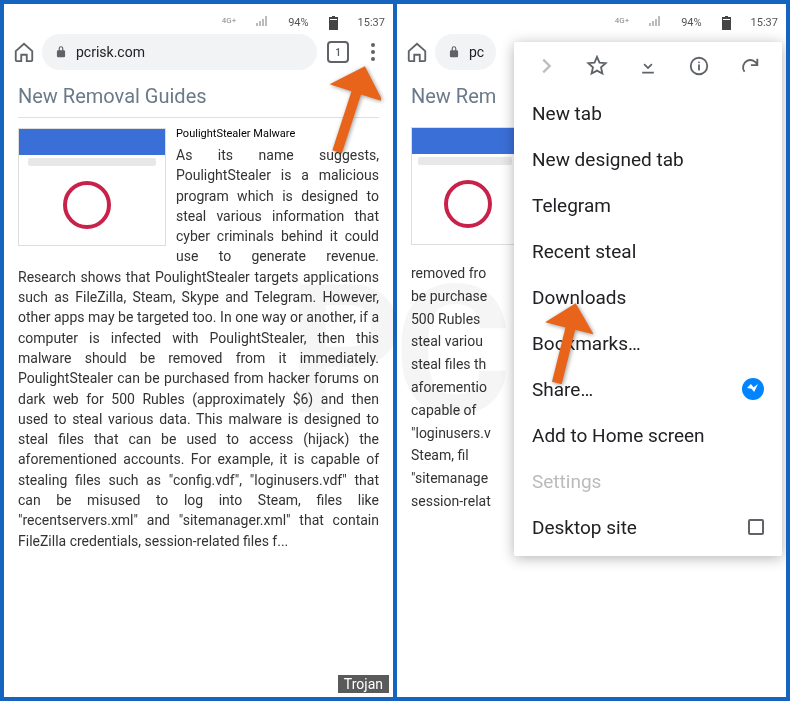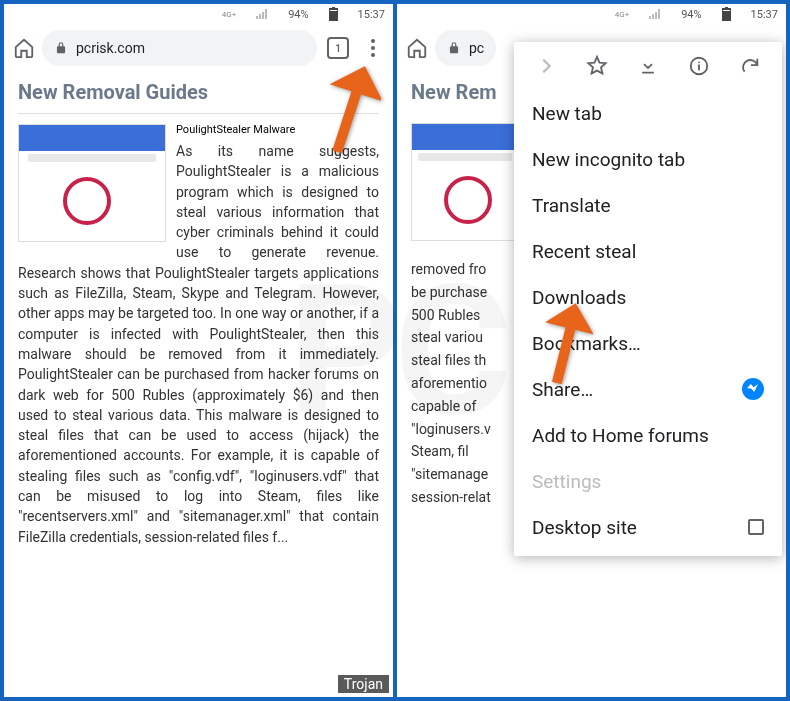--- a/index.html
+++ b/index.html
@@ -1,29 +1,29 @@
 <!DOCTYPE html>
 <html><head>
 <meta charset="utf-8">
 <style>
 *{box-sizing:border-box;margin:0;padding:0}
 body{font-family:Roboto,Arial,sans-serif;background:#1565c0;display:flex;gap:4px;padding:4px;width:790px;height:701px;position:relative;overflow:hidden}
 .phone{flex:1;background:#fff;position:relative;overflow:hidden}
-.statusbar{height:20px;display:flex;justify-content:flex-end;align-items:center;padding:0 8px;gap:20px;font-size:11px;color:#555}
+.statusbar{height:20px;display:flex;justify-content:flex-end;padding:12px 8px;gap:20px;font-size:11px;color:#555}
 .stat-net{font-size:8px;color:#888}
 .toolbar{height:48px;display:flex;align-items:center;padding:0 6px;gap:4px}
 .home-icn{width:28px;height:28px;display:flex;align-items:center;justify-content:center}
 .omnibox{flex:1;height:36px;background:#f1f3f4;border-radius:18px;display:flex;align-items:center;padding:8px 12px;gap:8px;font-size:14px;color:#202124}
 .lock{width:14px;height:14px}
 .url{white-space:nowrap;overflow:hidden}
 .tabs-btn{width:22px;height:22px;border:2px solid #5f6368;border-radius:4px;display:flex;align-items:center;justify-content:center;font-size:10px;color:#5f6368;font-weight:600;margin:0 6px}
 .menu-dots{width:28px;height:28px;display:flex;flex-direction:column;align-items:center;justify-content:center;gap:3px}
 .menu-dots span{width:4px;height:4px;background:#5f6368;border-radius:50%}
 .content{padding:6px 14px;font-size:14px;color:#333;line-height:1.45}
-.section-title{font-size:20px;color:#6b7a8a;font-weight:700;border-bottom:1px solid #e0e0e0;padding-bottom:6px;margin-bottom:8px}
+.section-title{font-size:20px;color:#6b7a8a;font-weight:400;border-bottom:1px solid #e0e0e0;padding-bottom:6px;margin-bottom:8px}
 .article{text-align:justify}
 .article-title{font-weight:400;color:#000;font-size:11px;margin-bottom:3px}
 .thumb{float:left;width:148px;height:118px;margin:2px 10px 2px 0;border:1px solid #ddd;background:linear-gradient(180deg,#3b6fd8 0%,#3b6fd8 22%,#fff 22%,#fff 100%);position:relative}
 .thumb::after{content:"";position:absolute;left:30%;top:45%;width:40px;height:40px;border:4px solid #c9224a;border-radius:50%}
 .thumb-bar{position:absolute;top:25%;left:6%;right:6%;height:8px;background:#e8e8e8;border-radius:2px}
 .badge{position:absolute;right:0;bottom:0;background:#5a5a5a;color:#fff;font-size:14px;padding:1px 6px}
 .dropdown{position:absolute;top:38px;right:4px;width:268px;background:#fff;box-shadow:0 2px 14px rgba(0,0,0,.3);border-radius:2px;padding-bottom:6px;z-index:10}
 .dd-top{height:48px;display:flex;align-items:center;justify-content:space-around;padding:0 6px}
 .dd-icon{width:32px;height:32px;display:flex;align-items:center;justify-content:center;color:#5f6368}
 .dd-item{height:46px;display:flex;align-items:center;padding:0 18px;font-size:19px;color:#202124;justify-content:space-between}
@@ -171,40 +171,40 @@
       <div class="dd-icon">
           <svg width="22" height="22" viewBox="0 0 24 24" fill="none" stroke="#5f6368" stroke-width="2">
             <path d="M20 11A8 8 0 106 18.3M20 4v7h-7"></path>
           </svg>
         </div>
     </div>
     <div class="dd-item">
         <span>New tab</span>
       </div>
     <div class="dd-item">
-        <span>New incognito tab</span>
-      </div>
-    <div class="dd-item">
-        <span>Translate</span>
+        <span>New designed tab</span>
+      </div>
+    <div class="dd-item">
+        <span>Telegram</span>
       </div>
     <div class="dd-item">
         <span>Recent steal</span>
       </div>
     <div class="dd-item">
         <span>Downloads</span>
       </div>
     <div class="dd-item">
         <span>Bookmarks…</span>
       </div>
     <div class="dd-item">
         <span>Share…</span>
         <div class="msgr"></div>
       </div>
     <div class="dd-item">
-        <span>Add to Home forums</span>
+        <span>Add to Home screen</span>
       </div>
     <div class="dd-item fade">
         <span>Settings</span>
       </div>
     <div class="dd-item">
         <span>Desktop site</span>
         <div class="chk"></div>
       </div>
   </div>
 

